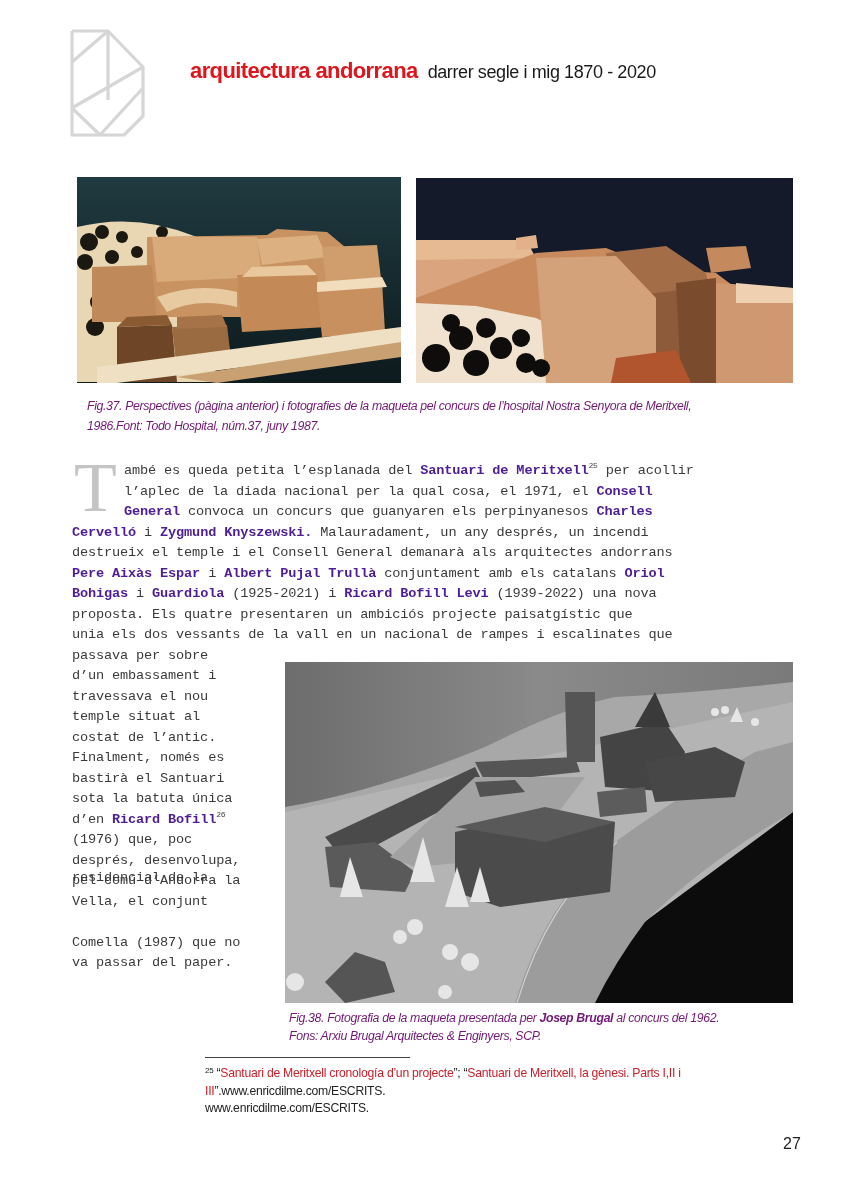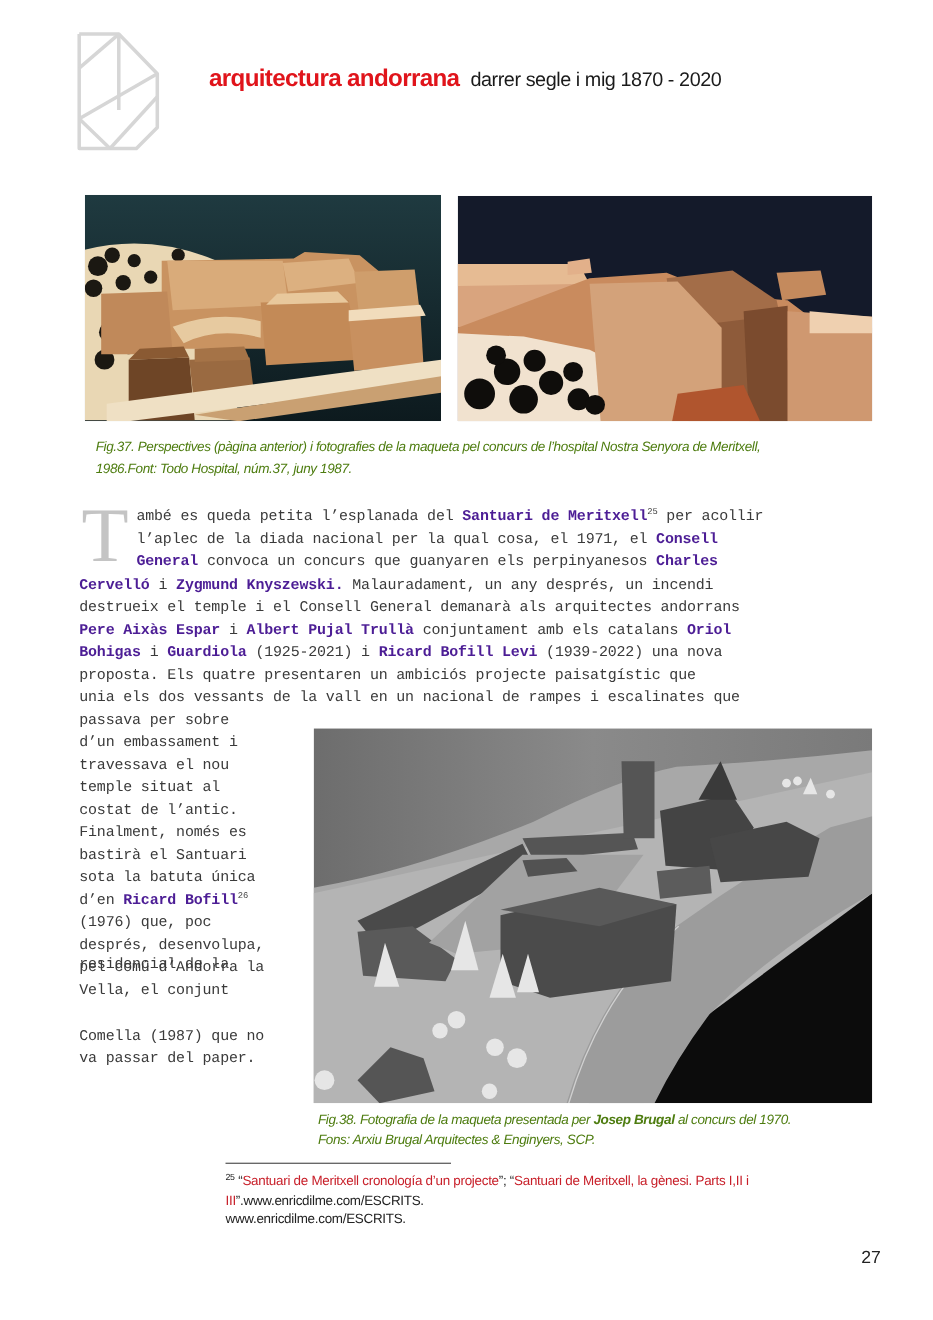--- a/index.html
+++ b/index.html
@@ -11,21 +11,21 @@
   #header-title { left: 190px; top: 58px; white-space: nowrap; font-size: 22px; letter-spacing: -0.3px; }
   #header-title .red { color: #e0141b; font-weight: bold; font-stretch: condensed; letter-spacing: -0.6px; }
   #header-title .dark { color: #1a1a1a; margin-left: 10px; font-size: 18px; letter-spacing: -0.4px; }
 
   
   .photo { overflow: hidden; }
   #photo1 { left: 77px; top: 177px; width: 324px; height: 206px; }
   #photo2 { left: 416px; top: 178px; width: 377px; height: 205px; }
   #photo3 { left: 285px; top: 662px; width: 508px; height: 341px; }
 
-  .caption { font-family: "Liberation Sans", sans-serif; font-style: italic; font-size: 12.3px; line-height: 20px; color: #4d7c0f; letter-spacing: -0.35px; }
+  .caption { font-family: "Liberation Sans", sans-serif; font-style: italic; font-size: 12.3px; line-height: 20px; color: #701a75; letter-spacing: -0.35px; }
   #caption37 { left: 87px; top: 396px; width: 720px; }
   #caption38 { left: 289px; top: 1009px; width: 510px; line-height: 18px; }
 
   
   .mono { font-family: "Liberation Mono", monospace; font-size: 13.6px; line-height: 20.5px; color: #3a3a3a; letter-spacing: -0.15px; }
   .mono b { color: #4c1d95; font-weight: bold; }
   .mono sup { font-size: 8px; line-height: 0; vertical-align: 6px; color: #444; }
   .line { position: absolute; white-space: pre; }
   #dropcap { left: 74px; top: 458px; font-family: "Liberation Serif", serif; font-size: 70px; line-height: 60px; color: #c4c4c4; }
 
@@ -209,21 +209,21 @@
         <circle cx="165" cy="290" r="8"></circle>
       <circle cx="185" cy="300" r="9"></circle>
         <circle cx="10" cy="320" r="9"></circle>
         <circle cx="160" cy="330" r="7"></circle>
     </g>
     <polygon points="40,320 70,290 100,300 110,330 60,341" fill="#555"></polygon>
   </svg>
 </div>
 
 <div id="caption38" class="abs caption">
-  <div><span>Fig.38. Fotografia de la maqueta presentada per </span><b>Josep Brugal</b><span> al concurs del 1970.</span></div>
+  <div><span>Fig.38. Fotografia de la maqueta presentada per </span><b>Josep Brugal</b><span> al concurs del 1962.</span></div>
   <div>Fons: Arxiu Brugal Arquitectes &amp; Enginyers, SCP.</div>
 </div>
 
 <div id="fn-rule" class="abs"></div>
 
 <div id="fn25" class="abs fn">
   <sup>25</sup><span> “</span><span class="red">Santuari de Meritxell cronología d’un projecte</span><span>”; “</span><span class="red">Santuari de Meritxell, la gènesi. Parts I,II i III</span><span>”.www.enricdilme.com/ESCRITS.</span>
 </div>
 
 <div id="fn26" class="abs fn">

